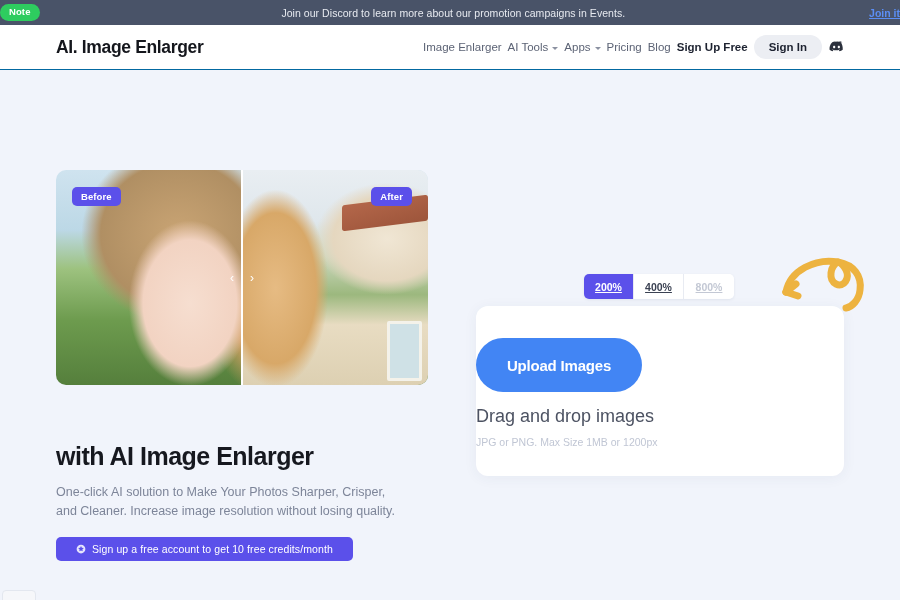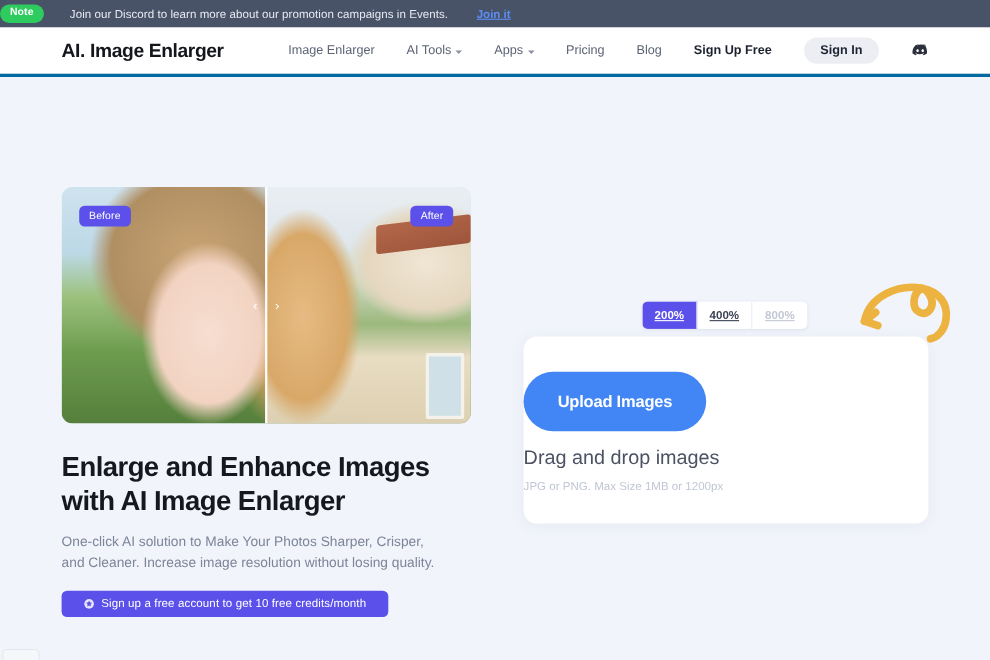--- a/index.html
+++ b/index.html
@@ -9,21 +9,21 @@
     background: #f1f4fb;
     overflow: hidden;
   }
 
   
   .notice-bar {
     height: 25px;
     background: #495368;
     display: flex;
     align-items: center;
-    justify-content: flex-start;
+    justify-content: space-between;
     gap: 24px;
     font-size: 10.5px;
     color: #e7eaf0;
   }
   .notice-badge {
     background: #2ecc5f;
     color: #ffffff;
     font-size: 9.5px;
     font-weight: 700;
     padding: 2px 9px;
@@ -39,33 +39,33 @@
     margin-left: 2px;
   }
 
   
   .header {
     height: 45px;
     background: #ffffff;
     display: flex;
     align-items: center;
     padding: 0 55px 0 56px;
-    border-bottom: 3px solid #0369a1;
+    border-bottom: 1px solid #0369a1;
   }
   .logo {
     font-size: 17.5px;
     font-weight: 800;
     color: #14161c;
     letter-spacing: -.35px;
   }
   .nav {
     margin-left: auto;
     display: flex;
     align-items: center;
-    gap: 29px;
+    gap: 6px;
   }
   .nav-item {
     font-size: 11.5px;
     color: #5c6375;
     display: flex;
     align-items: center;
     gap: 4px;
     white-space: nowrap;
   }
   .nav-caret {
@@ -134,21 +134,21 @@
     background: #cfe1e6;
     border: 3px solid #f4f2ea;
     border-radius: 2px;
   }
   .badge {
     position: absolute;
     top: 17px;
     background: #5b50ea;
     color: #ffffff;
     font-size: 9.5px;
-    font-weight: 400;
+    font-weight: 700;
     padding: 4px 9px;
     border-radius: 5px;
     letter-spacing: .1px;
   }
   .badge-before { left: 16px; }
   .badge-after  { right: 16px; }
   .divider {
     position: absolute;
     left: 50%; top: 0; bottom: 0;
     width: 2px;
@@ -324,21 +324,21 @@
       <div class="badge badge-before">Before</div>
       <div class="badge badge-after">After</div>
       <div class="divider"></div>
       <div class="handle">
         <span>‹</span>
         <span>›</span>
       </div>
     </div>
 
     <h1 class="headline">
-      <span>Enlarge and Enhance Images</span><br>
+      <br>
       <span>with AI Image Enlarger</span>
     </h1>
 
     <p class="subhead">One-click AI solution to Make Your Photos Sharper, Crisper, and Cleaner. Increase image resolution without losing quality.</p>
 
     <button class="credit-btn">
       <span class="credit-icon">
         <svg viewBox="0 0 16 16" fill="#ffffff" aria-hidden="true">
           <circle cx="8" cy="8" r="7" fill="#ffffff" opacity=".85"></circle>
           <path d="M8 3.2 9.4 6l3.1.4-2.3 2.2.6 3.1L8 10.2l-2.8 1.5.6-3.1L3.5 6.4 6.6 6z" fill="#5b50ea"></path>

